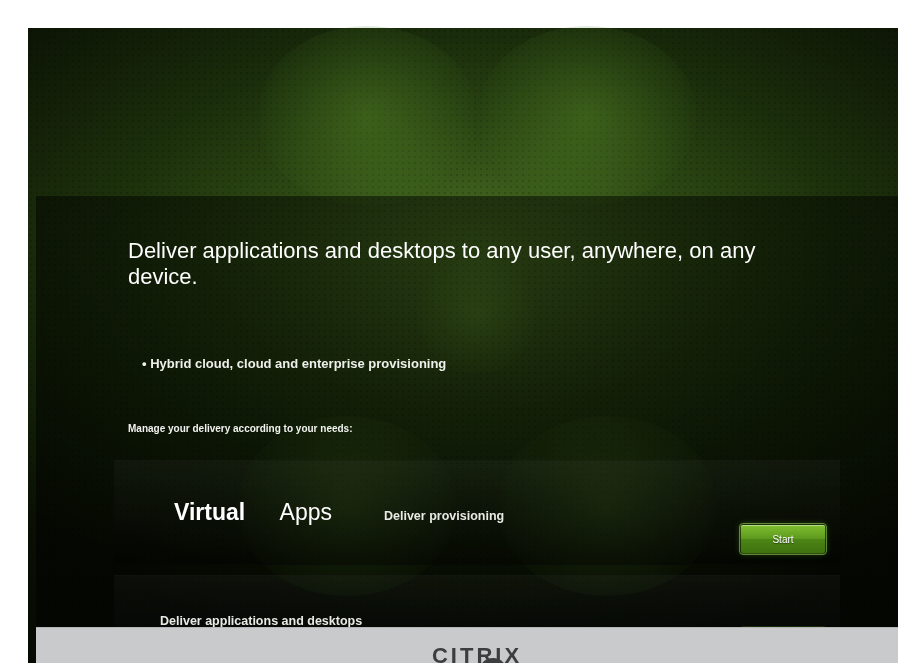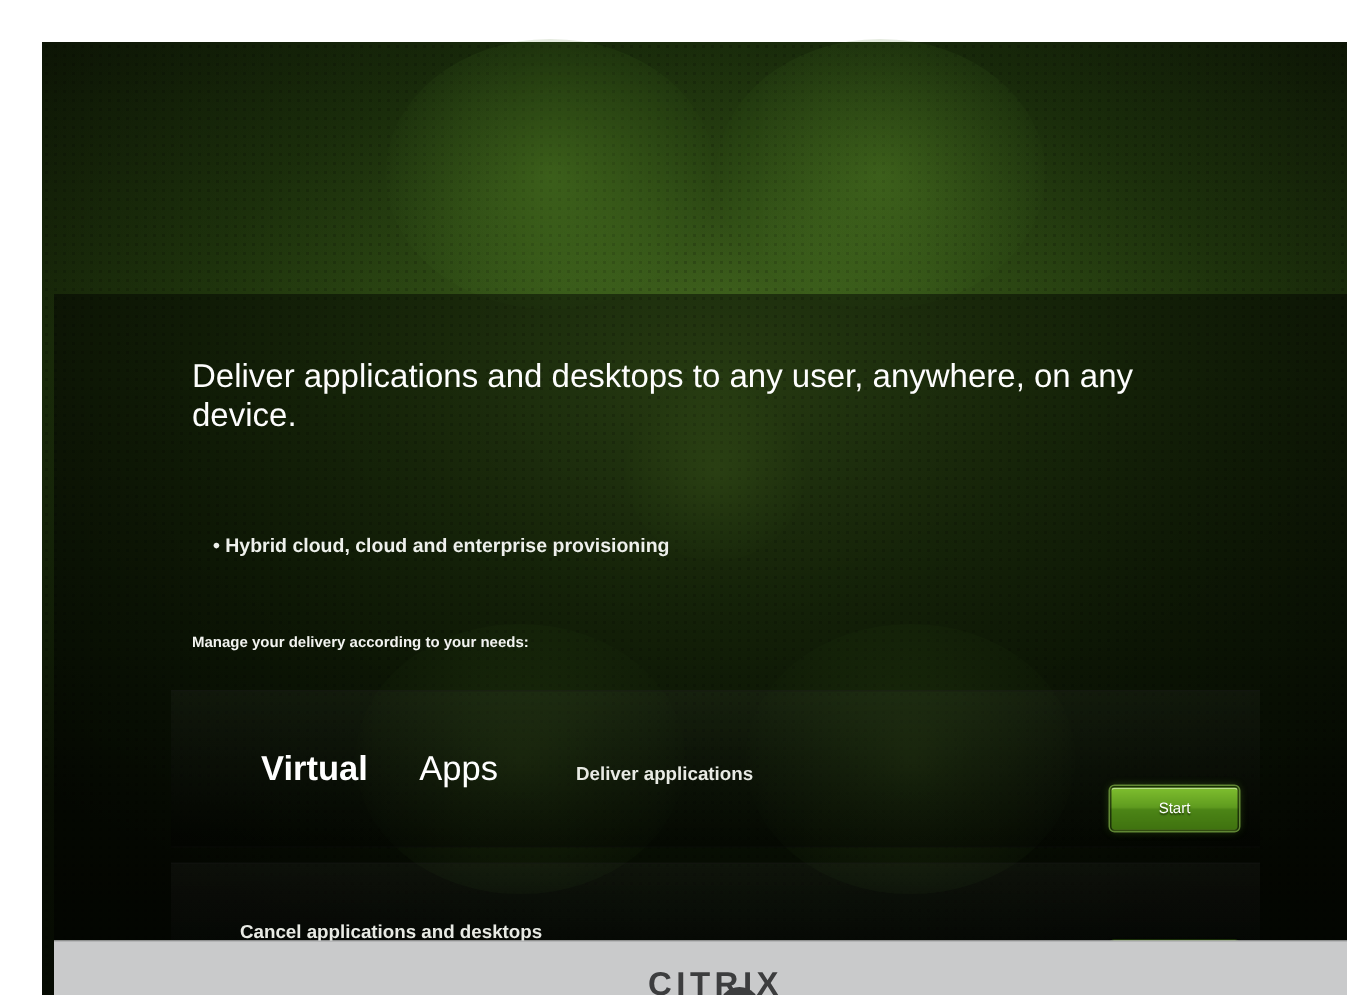--- a/index.html
+++ b/index.html
@@ -116,28 +116,28 @@
       <li>Hybrid cloud, cloud and enterprise provisioning</li>
     </ul>
     <div class="subhead">Manage your delivery according to your needs:</div>
 
     <div class="option">
       <div class="opt-text">
         <span class="opt-title">
           <span class="b">Virtual</span>
           <span class="l">Apps</span>
         </span>
-        <span class="opt-sub">Deliver applications</span>
+        <span class="opt-sub">Deliver provisioning</span>
       </div>
       <button class="btn btn-green bright">Start</button>
     </div>
 
     <div class="option">
       <div class="opt-text">
-        <span class="opt-sub">Cancel applications and desktops</span>
+        <span class="opt-sub">Deliver applications and desktops</span>
       </div>
       <button class="btn btn-green">Start</button>
     </div>
 
     <div class="actions">
       <button class="btn btn-grey">Deliver</button>
     </div>
   </div>
 
   <div class="footer">

